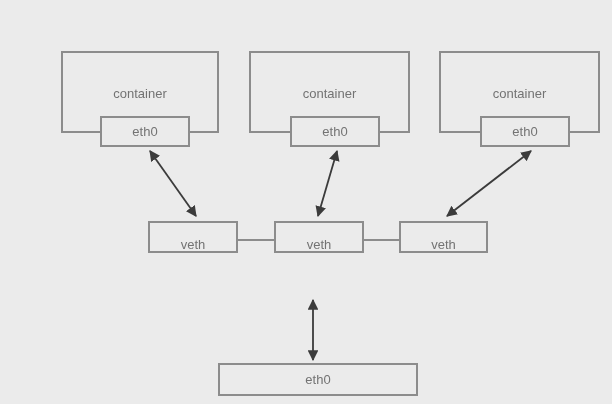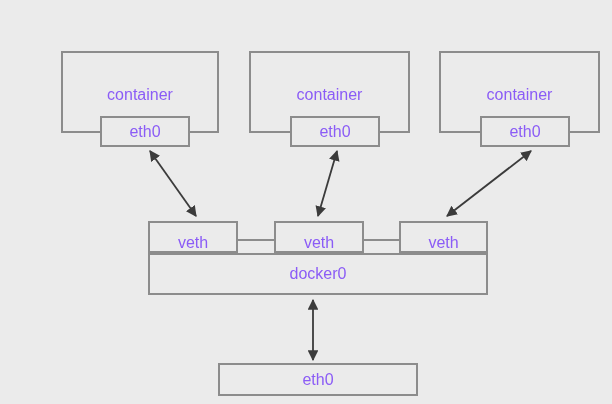--- a/index.html
+++ b/index.html
@@ -25,22 +25,22 @@
     left: 0;
     top: 0;
     width: 612px;
     height: 404px;
   }
   .node {
     position: absolute;
     box-sizing: border-box;
     border: 2px solid #8c8c8c;
     background: #ebebeb;
-    color: #8b5cf6;
-    font-size: 16px;
+    color: #737373;
+    font-size: 13px;
     font-family: "Liberation Sans", sans-serif;
     line-height: 1;
     display: flex;
     align-items: center;
     justify-content: center;
     white-space: nowrap;
   }
   .node-label {
     pointer-events: none;
   }
@@ -100,23 +100,20 @@
     <span class="node-label">eth0</span>
   </div>
 
   <div class="node container-box" style="left:439px; top:51px; width:161px; height:82px;">
     <span class="node-label">container</span>
   </div>
   <div class="node iface-box" style="left:480px; top:116px; width:90px; height:31px;">
     <span class="node-label">eth0</span>
   </div>
 
-  <div class="node bridge-box" style="left:148px; top:253px; width:340px; height:42px;">
-    <span class="node-label">docker0</span>
-  </div>
 
   <div class="node veth-box" style="left:148px; top:221px; width:90px; height:32px;">
     <span class="node-label">veth</span>
   </div>
   <div class="node veth-box" style="left:274px; top:221px; width:90px; height:32px;">
     <span class="node-label">veth</span>
   </div>
   <div class="node veth-box" style="left:399px; top:221px; width:89px; height:32px;">
     <span class="node-label">veth</span>
   </div>

